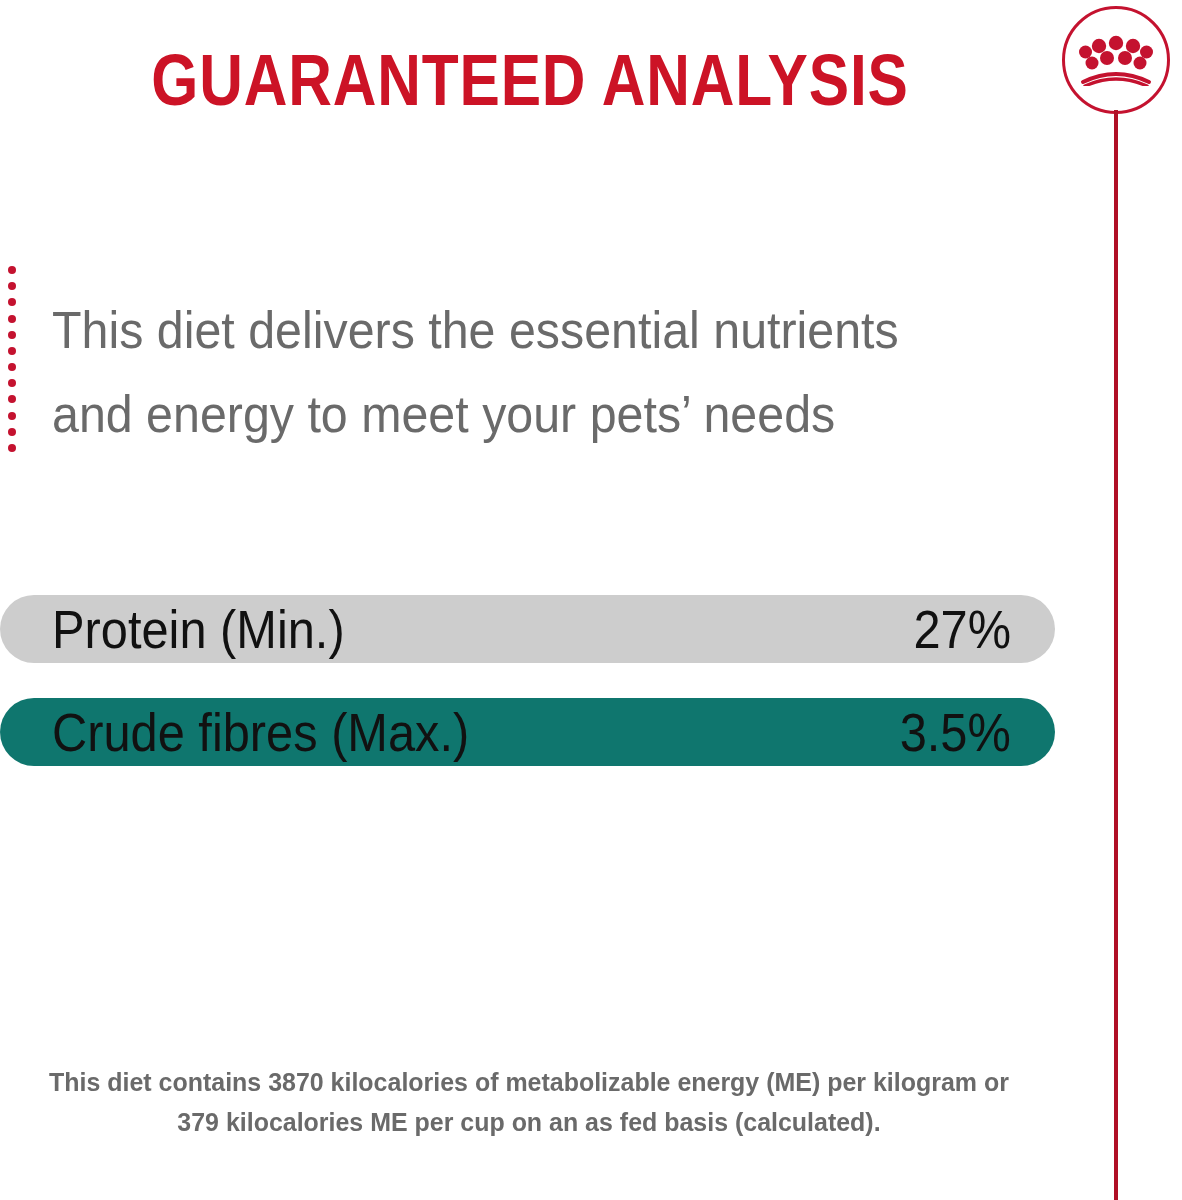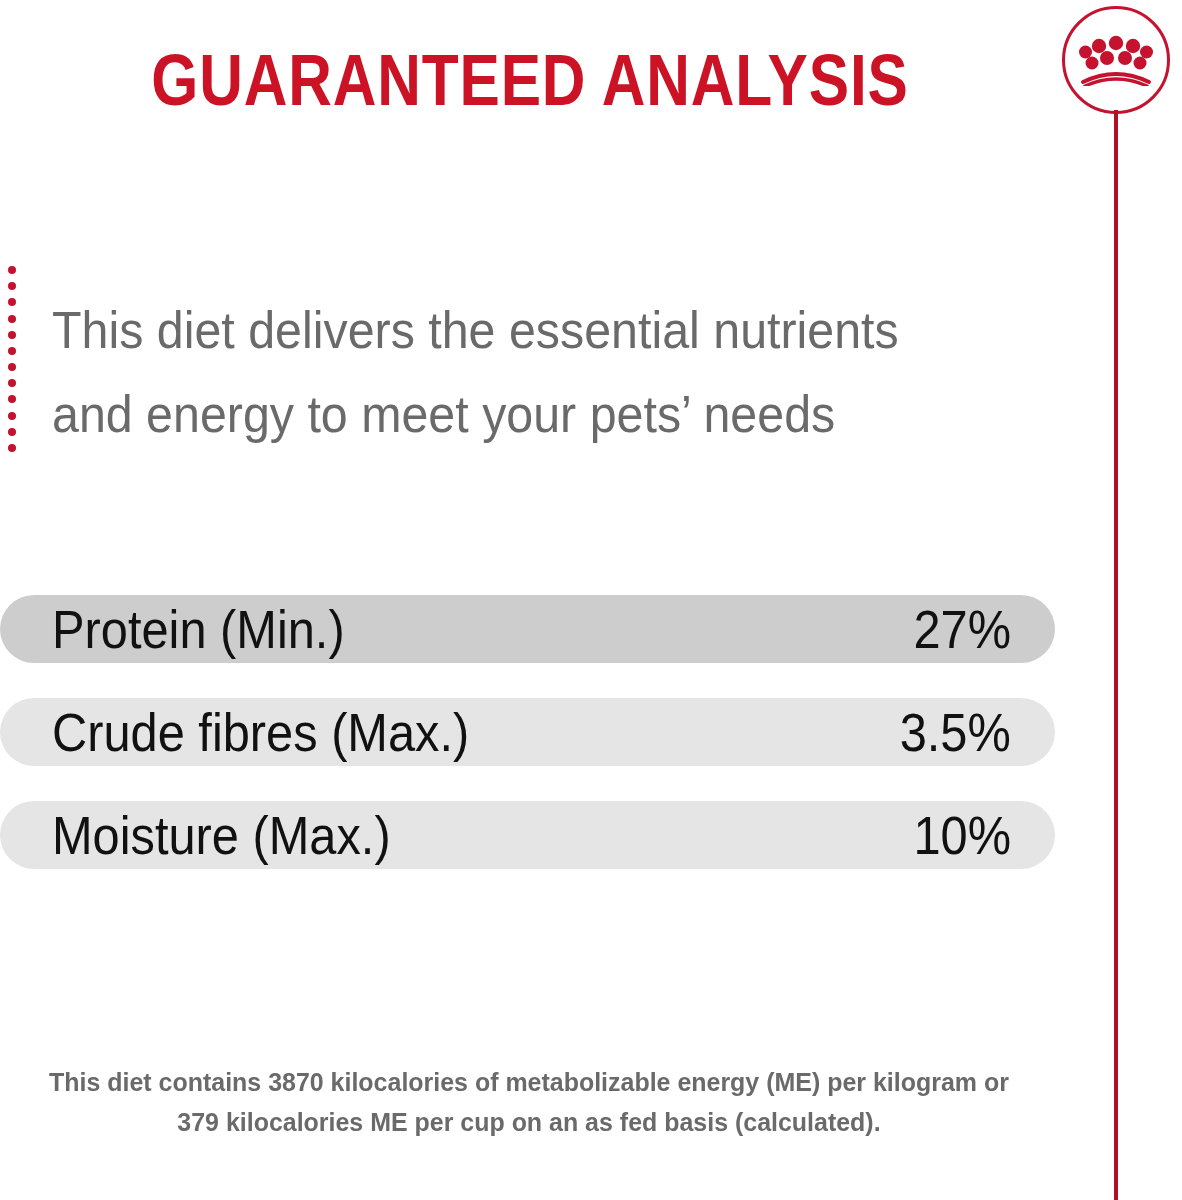--- a/index.html
+++ b/index.html
@@ -117,21 +117,21 @@
     height:68px;
     margin-bottom:35px;
     border-radius:34px;
     display:flex;
     align-items:center;
     justify-content:space-between;
     padding:0 44px 0 52px;
   }
   .row:last-child { margin-bottom:0; }
   .row.dark  { background:#cdcdcd; }
-  .row.light { background:#e5e5e5; }
+  .row.light { background:#0f766e; }
 
   .row-label,
   .row-value {
     color:#111111;
     font-size:53px;
     line-height:1;
     font-weight:400;
     white-space:nowrap;
     transform:scaleX(0.92);
   }
@@ -201,22 +201,18 @@
       <span class="row-label">Protein (Min.)</span>
       <span class="row-value">27%</span>
     </div>
 
     <div class="row light">
       <span class="row-label">Crude fibres (Max.)</span>
       <span class="row-value">3.5%</span>
     </div>
 
 
-    <div class="row light">
-      <span class="row-label">Moisture (Max.)</span>
-      <span class="row-value">10%</span>
-    </div>
 
   </div>
 
   <div class="footnote">This diet contains 3870 kilocalories of metabolizable energy (ME) per kilogram or 379 kilocalories ME per cup on an as fed basis (calculated).</div>
 
 </div>
 
 </body></html>

